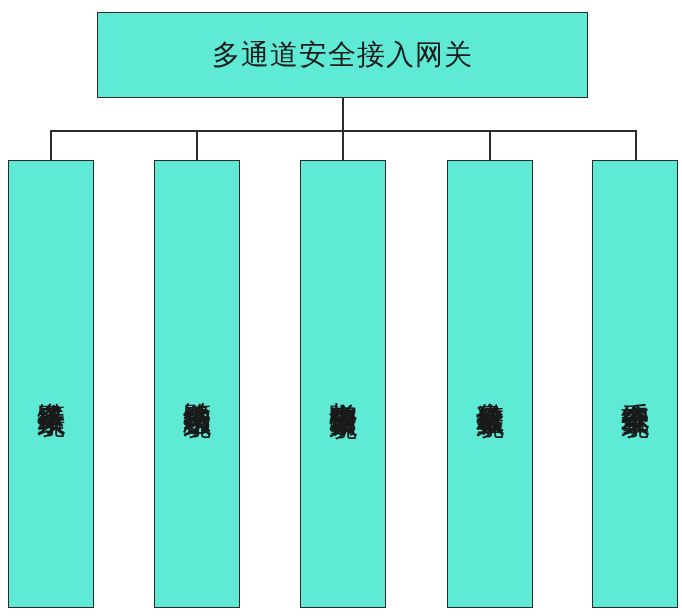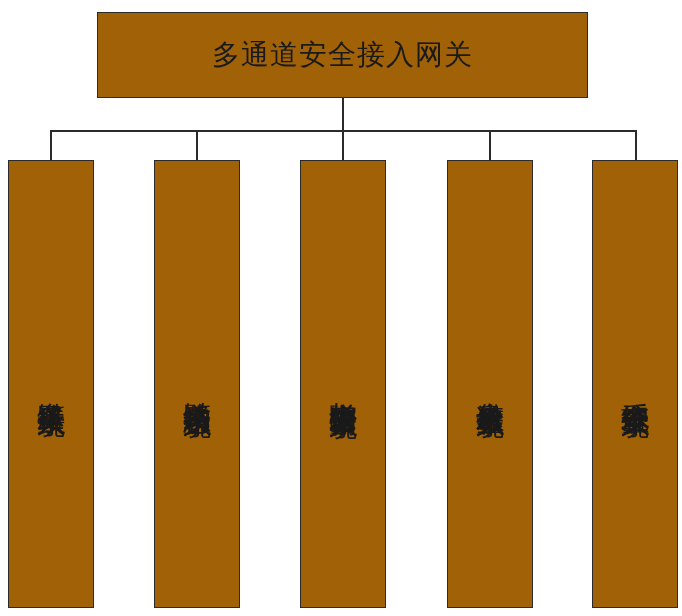--- a/index.html
+++ b/index.html
@@ -14,21 +14,21 @@
     position: relative;
     width: 682px;
     height: 616px;
     background: #ffffff;
     overflow: hidden;
   }
   .box {
     position: absolute;
     box-sizing: border-box;
     border: 1.4px solid #2b2b2b;
-    background: #a16207;
+    background: #5eead4;
   }
   
   #root-node {
     left: 97px;
     top: 12px;
     width: 491px;
     height: 86px;
     display: flex;
     align-items: center;
     justify-content: center;

